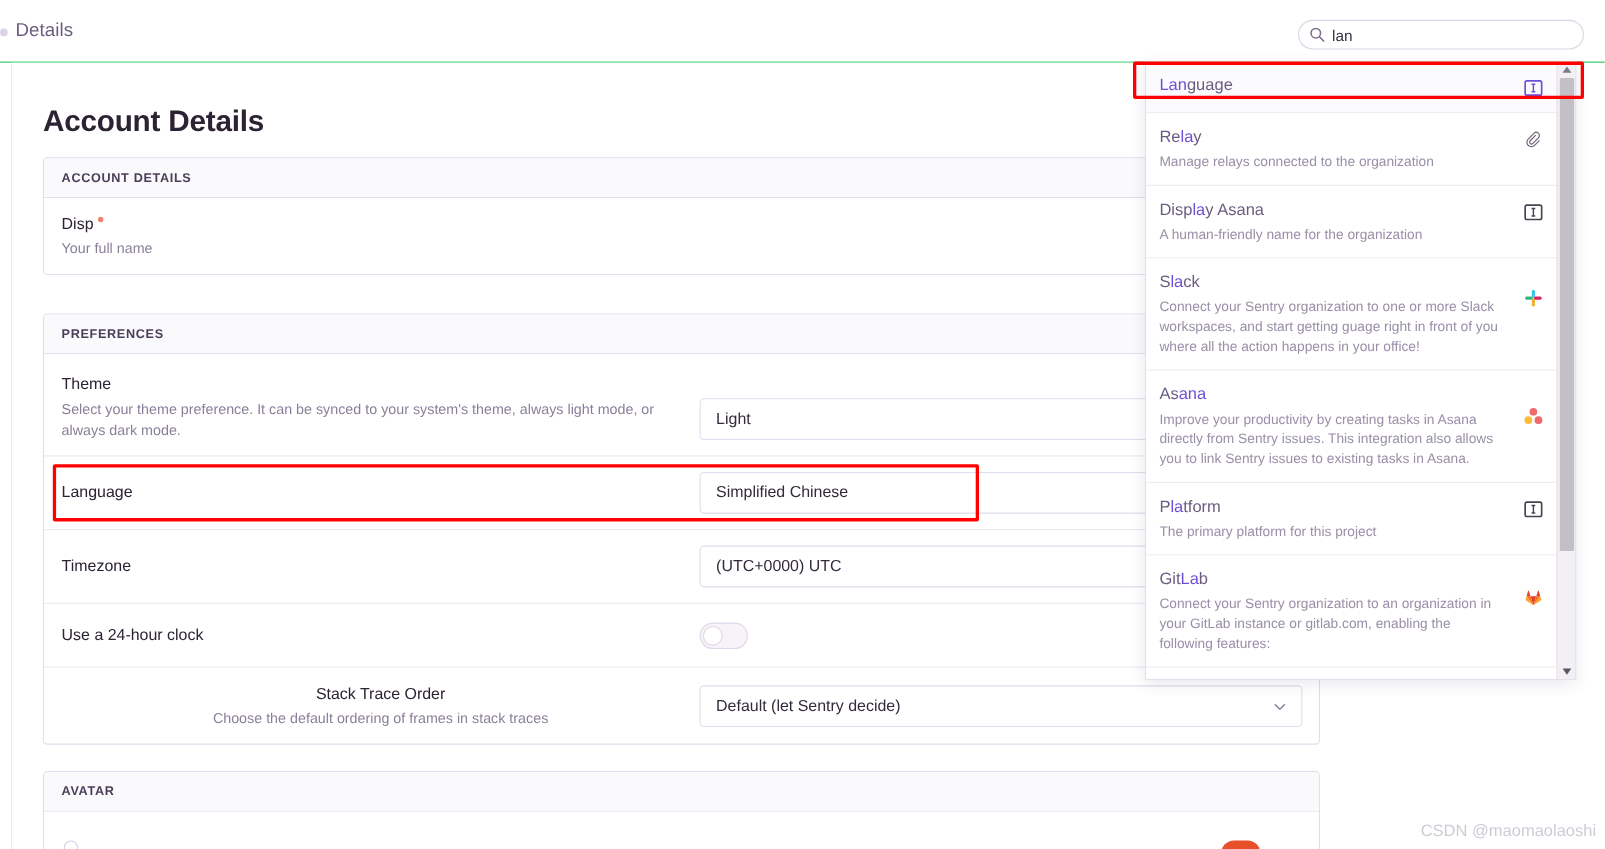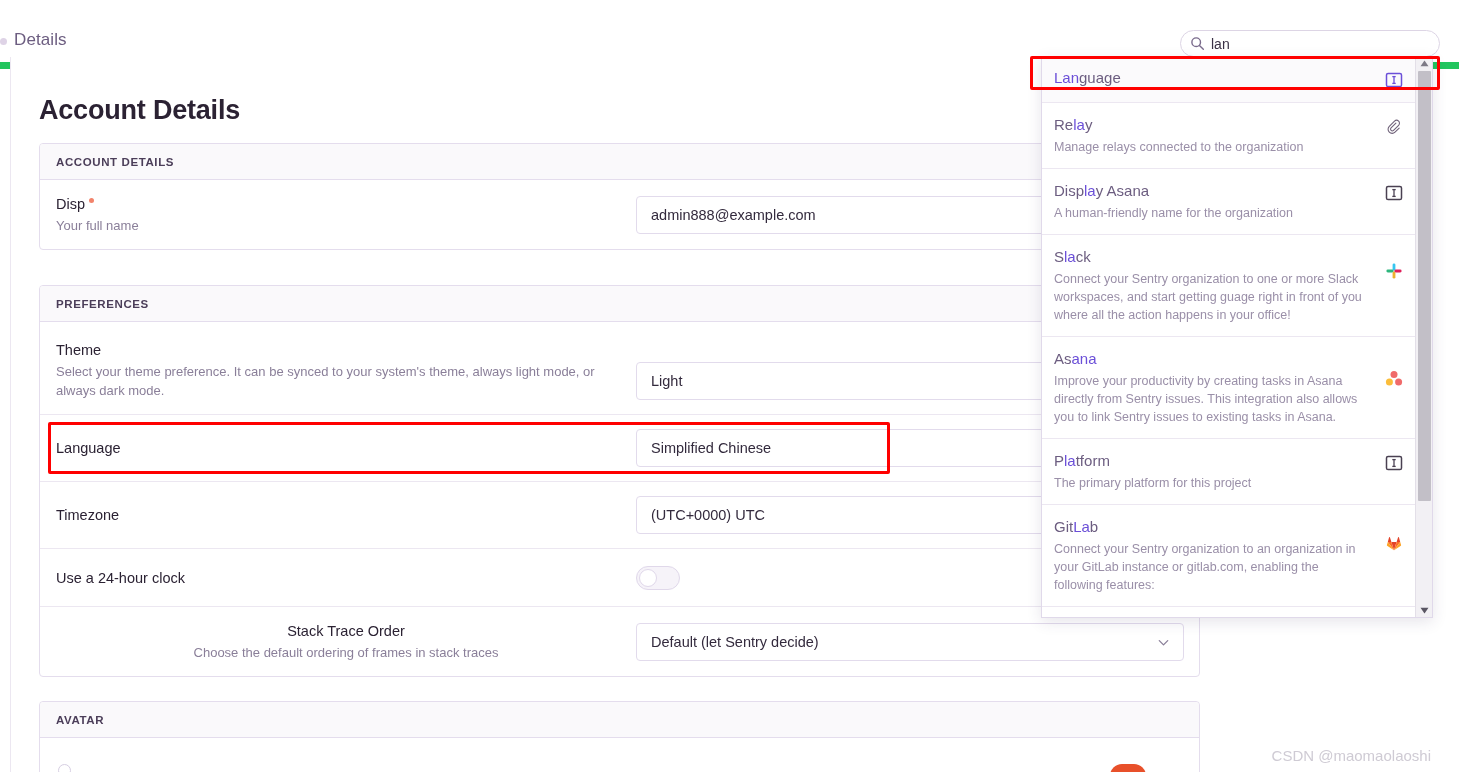--- a/index.html
+++ b/index.html
@@ -8,23 +8,23 @@
     width: 1459px; height: 772px;
     overflow: hidden;
     background: #ffffff;
     font-family: "Liberation Sans", sans-serif;
     color: #2b2233;
   }
   #root { position: relative; width: 1459px; height: 772px; background: #fff; }
 
   
   .topbar {
-    position: absolute; left: 0; top: 12px; width: 1459px; height: 57px;
-    background: #ffffff;
-    border-bottom: 7px solid #22c55e;
+    position: absolute; left: 0; top: 0; width: 1459px; height: 57px;
+    background: #ffffff;
+    border-bottom: 1px solid #22c55e;
   }
   .crumb-dot {
     position: absolute; left: 0px; top: 26px; width: 7px; height: 7px;
     border-radius: 50%; background: #ded3e6;
   }
   .crumb-text {
     position: absolute; left: 14px; top: 18px;
     font-size: 17px; color: #6c5d80; letter-spacing: .1px;
   }
   .search-wrap {
@@ -176,21 +176,21 @@
   }
   .sb-arrow.up { top: 0; }
   .sb-arrow.down { bottom: 0; }
   .sb-thumb {
     position: absolute; left: 2px; top: 15px;
     width: 13px; height: 430px;
     background: #c2bfc7; border-radius: 1px;
   }
 
   .watermark {
-    position: absolute; right: 28px; bottom: 8px;
+    position: absolute; right: 8px; bottom: 8px;
     font-size: 15px; color: #cfcbd4;
     z-index: 50;
   }
 </style>
 </head>
 <body>
 
 <div id="root">
 
   <div class="topbar">
@@ -214,23 +214,20 @@
     <div class="panel" style="top:86px;">
       <div class="panel-head">ACCOUNT DETAILS</div>
 
       <div class="field-row">
         <div class="field-label-col">
           <div class="field-label">
             <span>Disp</span><span class="req-dot"></span>
           </div>
           <div class="field-help">Your full name</div>
         </div>
-        <div class="field-ctl">
-          <input class="inp" type="text" value="admin888@example.com" style="">
-        </div>
       </div>
     </div>
 
     <div class="panel" style="top:228px;">
       <div class="panel-head">PREFERENCES</div>
 
       <div class="field-row" style="min-height:84px;align-items:flex-end;padding-top:18px;">
         <div class="field-label-col">
           <div class="field-label">Theme</div>
           <div class="field-help">Select your theme preference. It can be synced to your system's theme, always light mode, or always dark mode.</div>

